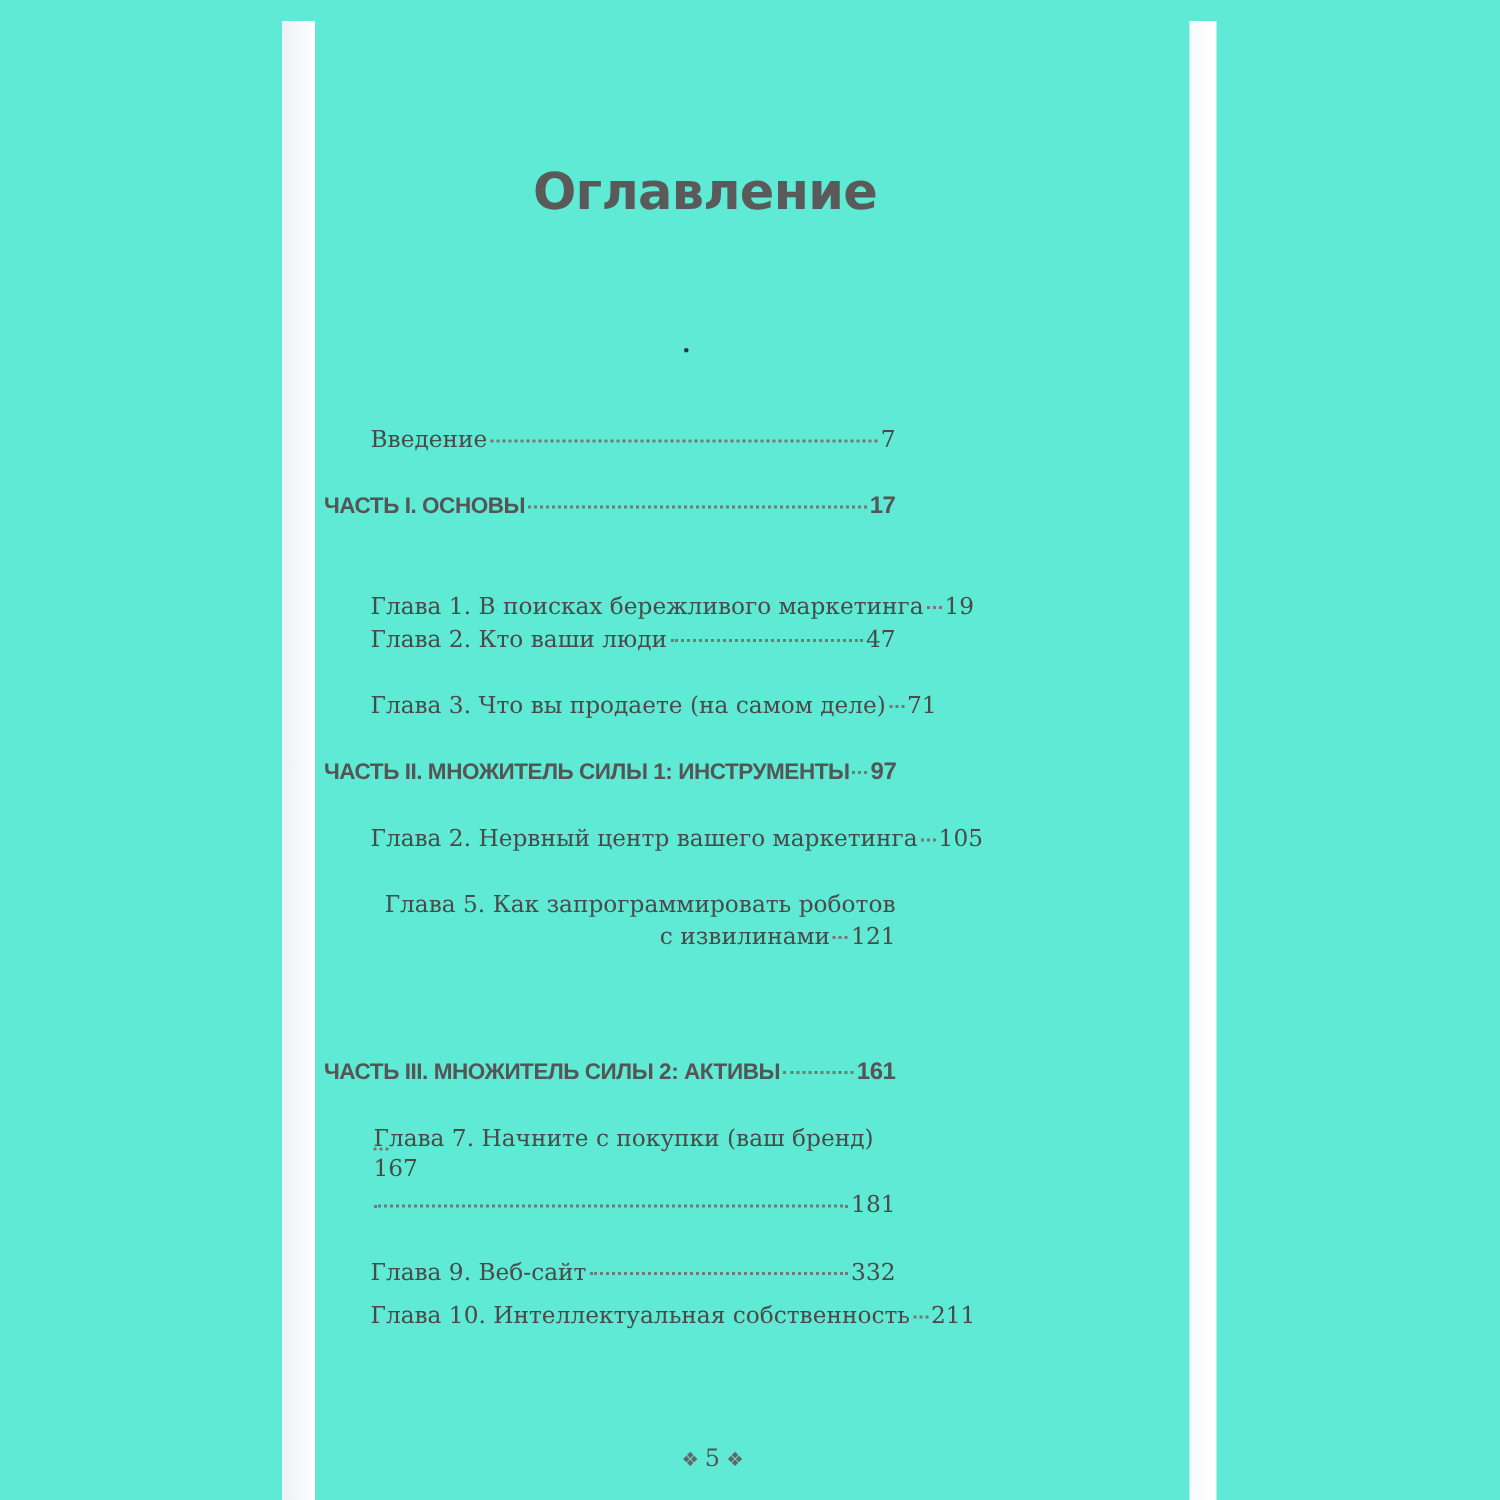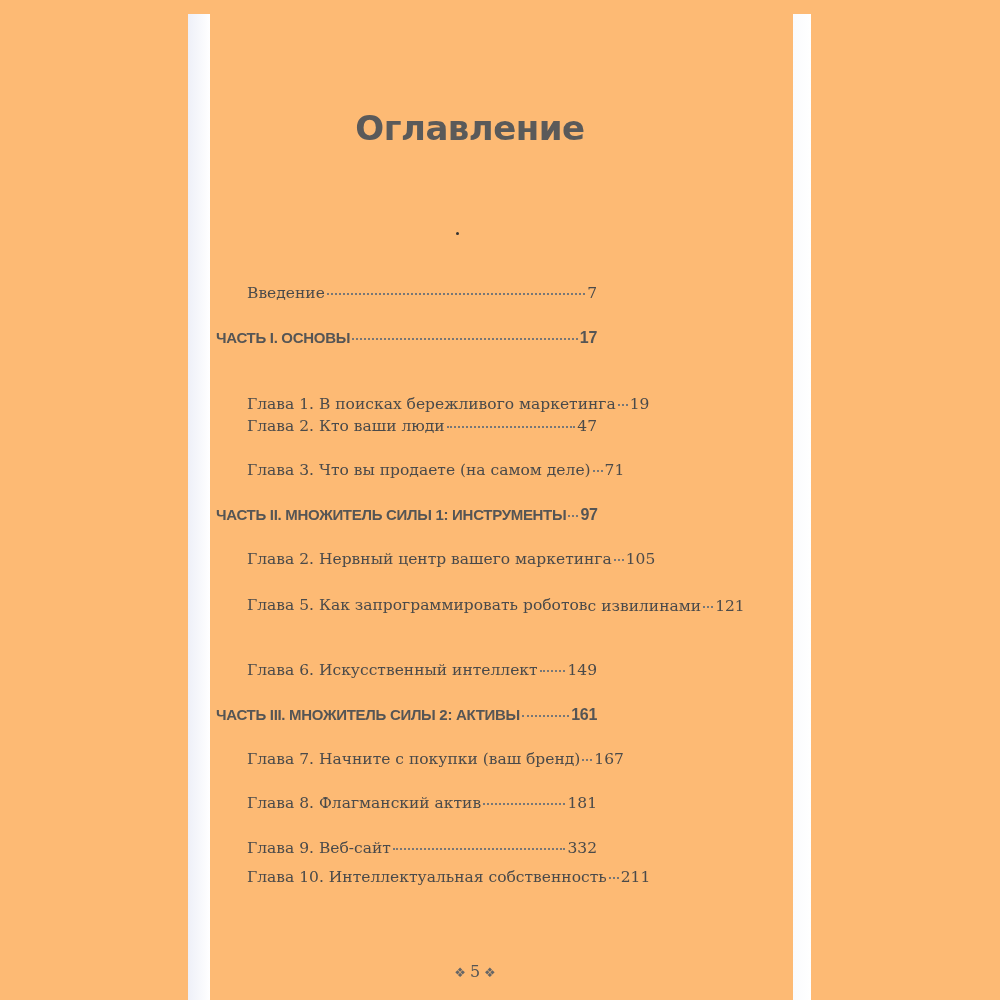--- a/index.html
+++ b/index.html
@@ -7,21 +7,21 @@
       padding: 0;
       width: 1000px;
       height: 1000px;
       background: #ffffff;
       overflow: hidden;
     }
     .scan {
       position: relative;
       width: 1000px;
       height: 1000px;
-      background: #fdba74;
+      background: #5eead4;
     }
     .page-edge {
       position: absolute;
       left: 188px;
       top: 14px;
       width: 22px;
       height: 986px;
       background: linear-gradient(to right, #eef0f8, #ffffff);
     }
     .page-edge-right {
@@ -89,22 +89,22 @@
       min-width: 10px;
     }
     .entry .page-num {
       white-space: nowrap;
     }
     .entry.part .page-num {
       font-weight: bold;
       font-size: 16px;
     }
     .entry.multi {
-      flex-direction: row;
-      align-items: center;
+      flex-direction: column;
+      align-items: flex-end;
     }
     .entry.multi .line1 {
       white-space: nowrap;
     }
     .entry.multi .line2 {
       display: flex;
       align-items: baseline;
       margin-top: 3px;
     }
     .folio {
@@ -180,40 +180,34 @@
 
     <div class="entry chapter multi" style="top:594px;">
       <span class="line1">Глава 5. Как запрограммировать роботов</span>
       <div class="line2">
         <span class="label">с извилинами</span>
         <span class="leader"></span>
         <span class="page-num">121</span>
       </div>
     </div>
 
-    <div class="entry chapter" style="top:661px;">
-      <span class="label">Глава 6. Искусственный интеллект</span>
-      <span class="leader"></span>
-      <span class="page-num">149</span>
-    </div>
 
     <div class="entry part" style="top:706px;">
       <span class="label">ЧАСТЬ III. МНОЖИТЕЛЬ СИЛЫ 2: АКТИВЫ</span>
       <span class="leader"></span>
       <span class="page-num">161</span>
     </div>
 
-    <div class="entry chapter" style="top:750px;">
+    <div class="entry chapter" style="top:750px;flex-direction:column;">
       <span class="label">Глава 7. Начните с покупки (ваш бренд)</span>
       <span class="leader"></span>
       <span class="page-num">167</span>
     </div>
 
     <div class="entry chapter" style="top:794px;">
-      <span class="label">Глава 8. Флагманский актив</span>
       <span class="leader"></span>
       <span class="page-num">181</span>
     </div>
 
     <div class="entry chapter" style="top:839px;">
       <span class="label">Глава 9. Веб-сайт</span>
       <span class="leader"></span>
       <span class="page-num">332</span>
     </div>
 

